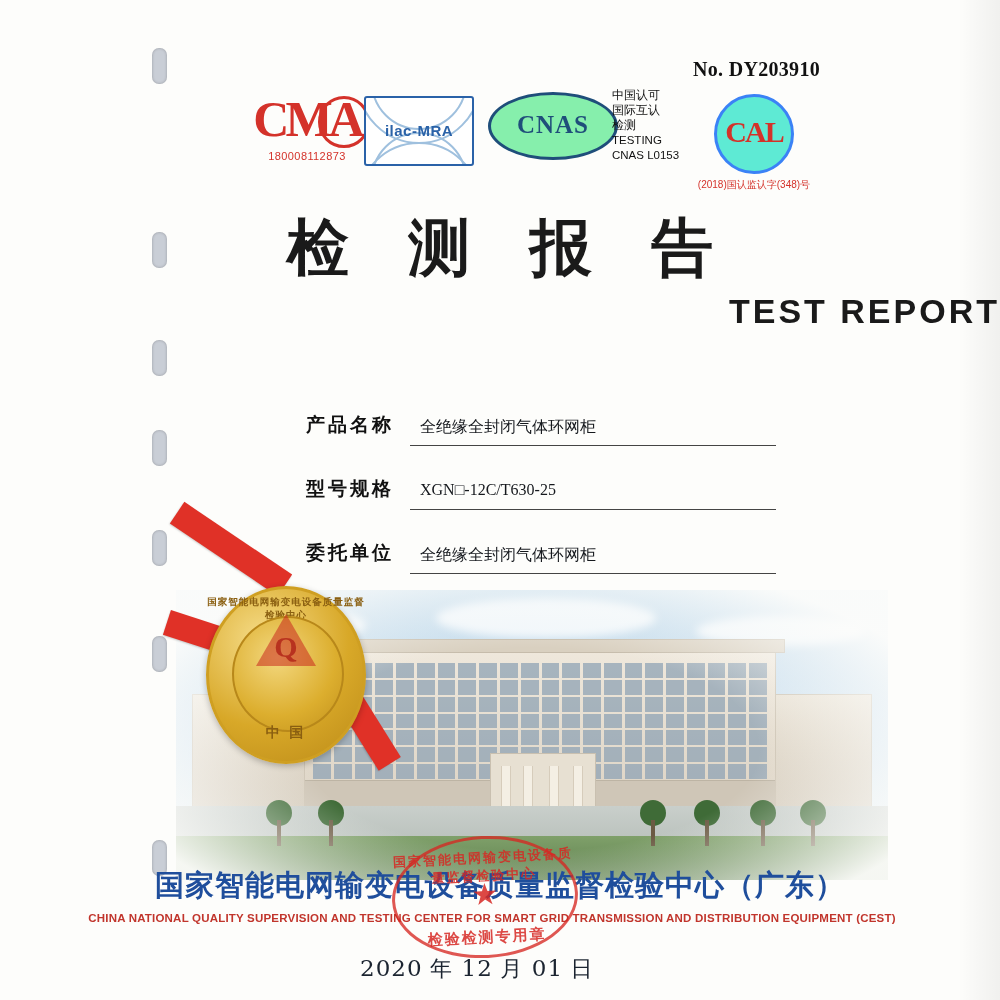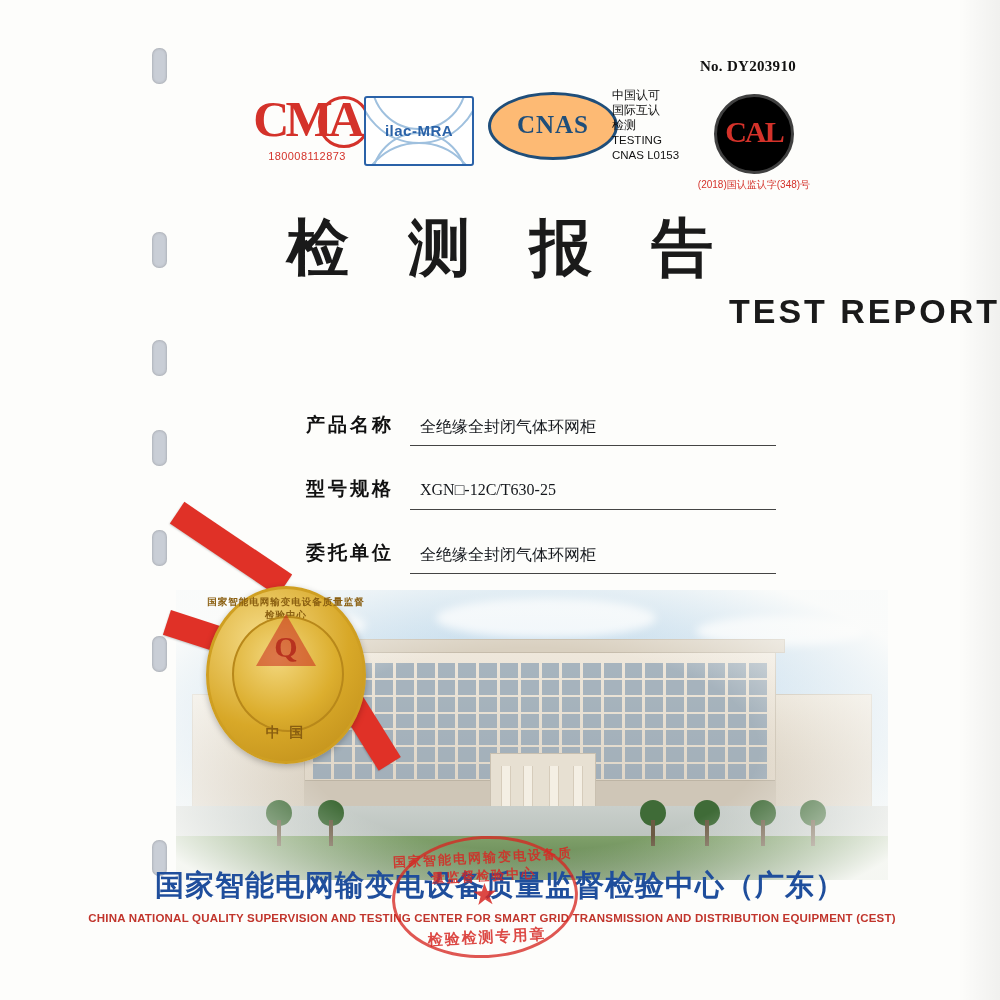--- a/index.html
+++ b/index.html
@@ -36,25 +36,25 @@
     width: 15px;
     height: 36px;
     border-radius: 7px;
     background: #c9ced6;
     box-shadow: inset 0 0 3px rgba(0,0,0,0.25);
   }
 
   
   .report-no {
     position: absolute;
-    right: 204px;
+    right: 180px;
     top: 58px;
     font-family: "Liberation Serif", serif;
     font-weight: bold;
-    font-size: 15px;
+    font-size: 20px;
     letter-spacing: 0.3px;
     color: #111;
   }
 
   
   .logos {
     position: absolute;
     left: 240px;
     top: 88px;
     width: 560px;
@@ -119,21 +119,21 @@
   .ilac-arc.b1 { top: 44px; }
   .ilac-arc.b2 { top: 34px; width: 92px; height: 92px; }
 
   .logo-cnas { position: absolute; left: 248px; top: 4px; width: 130px; text-align: center; }
   .cnas-oval {
     width: 124px; height: 62px;
     border: 3px solid #1f4e7a;
     border-radius: 50%;
     margin: 0 auto;
     position: relative;
-    background: #fdba74;
+    background: #86efac;
   }
   .cnas-oval span {
     position: absolute;
     left: 0; right: 0; top: 16px;
     font-family: "Liberation Serif", serif;
     font-size: 25px;
     font-weight: bold;
     letter-spacing: 1px;
     color: #1f4e7a;
   }
@@ -144,25 +144,25 @@
     width: 92px;
     font-size: 11.5px;
     line-height: 15px;
     color: #111;
   }
   .cnas-side .cn { font-size: 12px; }
 
   .logo-cal { position: absolute; left: 452px; top: 6px; width: 124px; text-align: center; }
   .cal-circle {
     width: 74px; height: 74px;
-    border: 3px solid #404040;
+    border: 3px solid #3b82f6;
     border-radius: 50%;
     margin: 0 auto;
     position: relative;
-    background: #000000;
+    background: #5eead4;
   }
   .cal-circle .letters {
     position: absolute;
     left: 0; right: 0; top: 18px;
     font-family: "Liberation Serif", serif;
     font-size: 30px;
     font-weight: bold;
     color: #d4322a;
     letter-spacing: -2px;
   }
@@ -798,15 +798,23 @@
 
   <div class="org-cn">国家智能电网输变电设备质量监督检验中心（广东）</div>
   <div class="org-en">CHINA NATIONAL QUALITY SUPERVISION AND TESTING CENTER FOR SMART GRID TRANSMISSION AND DISTRIBUTION EQUIPMENT (CEST)</div>
 
   <div class="stamp">
     <div class="arc-top">国家智能电网输变电设备质量监督检验中心</div>
     <div class="star">★</div>
     <div class="arc-bottom">检验检测专用章</div>
   </div>
 
+  <div class="date-line">
+    <span class="hw">2020</span>
+    <span>年</span>
+    <span class="hw">12</span>
+    <span>月</span>
+    <span class="hw">01</span>
+    <span>日</span>
+  </div>
 
   <div class="edge-shade"></div>
 </div>
 
 </body></html>

